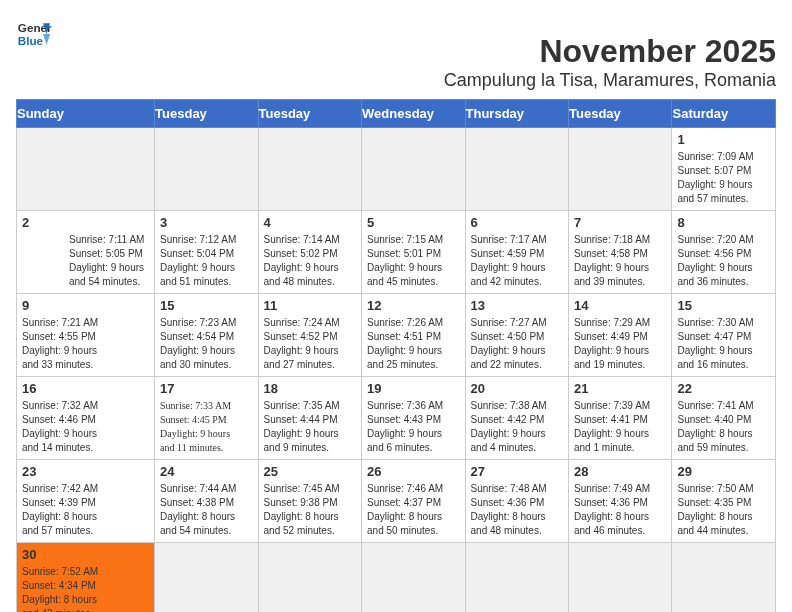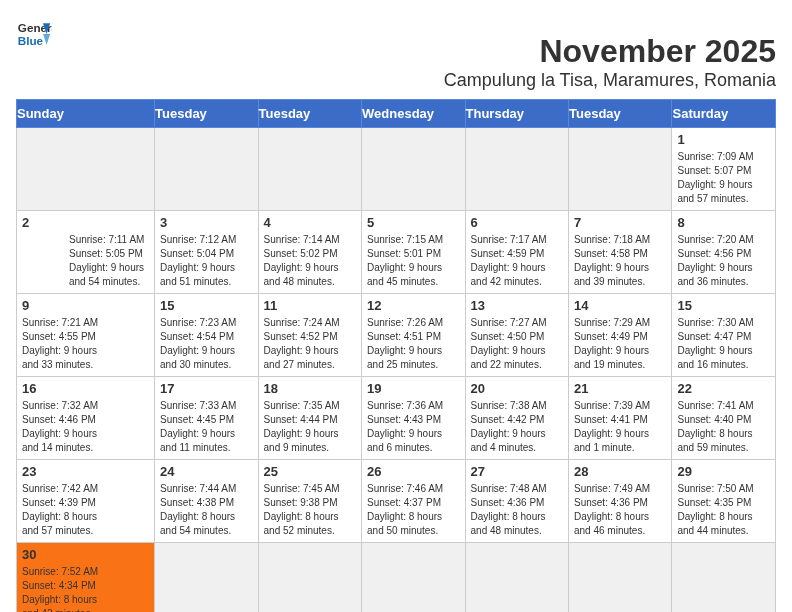--- a/index.html
+++ b/index.html
@@ -234,21 +234,21 @@
       <tr>
         <td>
           <span class="day-number">16</span>
           <div class="day-info" style="white-space: pre-line;">Sunrise: 7:32 AM
 Sunset: 4:46 PM
 Daylight: 9 hours
 and 14 minutes.</div>
         </td>
         <td>
           <span class="day-number">17</span>
-          <div class="day-info" style="white-space: pre-line;">Sunrise: 7:33 AM
+          <div class="day-info" style="white-space: pre-line; font-family: Liberation Serif, serif;">Sunrise: 7:33 AM
 Sunset: 4:45 PM
 Daylight: 9 hours
 and 11 minutes.</div>
         </td>
         <td>
           <span class="day-number">18</span>
           <div class="day-info" style="white-space: pre-line;">Sunrise: 7:35 AM
 Sunset: 4:44 PM
 Daylight: 9 hours
 and 9 minutes.</div>

